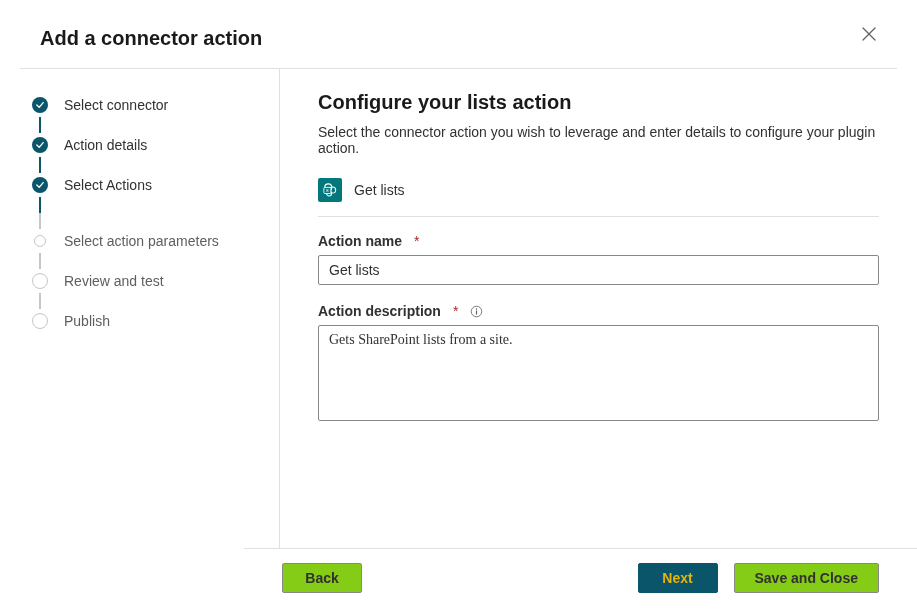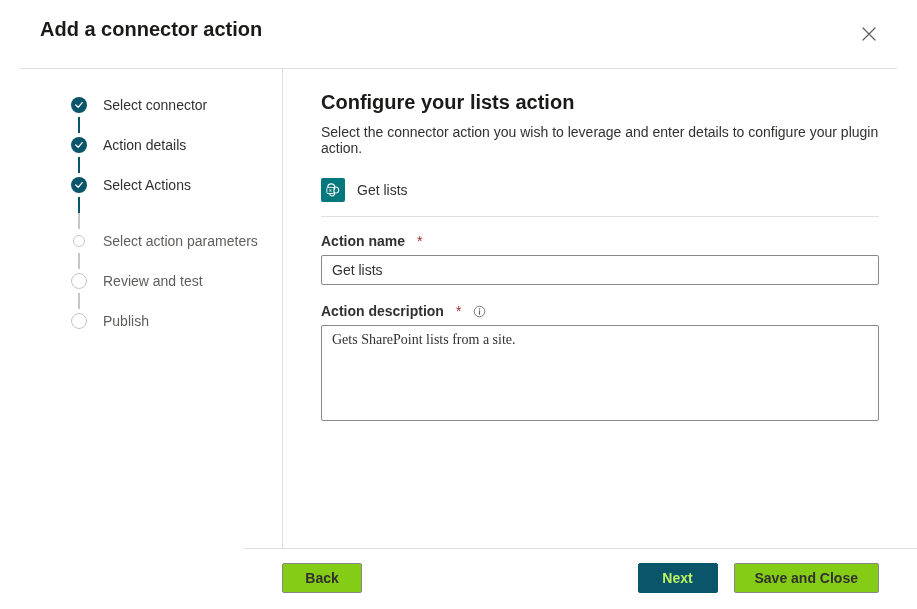--- a/index.html
+++ b/index.html
@@ -1,23 +1,23 @@
 <!DOCTYPE html>
 <html><head>
 <meta charset="utf-8">
 <style>
   * { box-sizing: border-box; }
   html, body { margin: 0; padding: 0; font-family: "Segoe UI", -apple-system, BlinkMacSystemFont, sans-serif; font-size: 14px; color: #323130; background: #fff; }
   .dialog { width: 917px; height: 609px; display: flex; flex-direction: column; }
-  .dialog-header { display: flex; align-items: flex-start; justify-content: space-between; padding: 18px 32px 18px 40px; }
+  .dialog-header { display: flex; align-items: flex-end; justify-content: space-between; padding: 18px 32px 18px 40px; }
   .dialog-title { font-size: 20px; font-weight: 600; color: #1b1a19; }
   .close-btn { width: 32px; height: 32px; display: flex; align-items: center; justify-content: center; background: transparent; border: none; cursor: pointer; color: #605e5c; }
   .header-rule { border: 0; border-top: 1px solid #e1dfdd; margin: 0 20px; }
   .body { flex: 1; display: flex; overflow: hidden; }
-  .sidebar { width: 244px; border-right: 1px solid #e1dfdd; padding: 24px 0 0 32px; margin-left: 39px; }
+  .sidebar { width: 280px; border-right: 1px solid #e1dfdd; padding: 24px 0 0 32px; }
   .step { display: flex; align-items: center; position: relative; height: 24px; }
   .step-connector { height: 16px; width: 2px; background: #0b556a; margin-left: 7px; }
   .step-connector.future { background: #c8c6c4; }
   .step-bullet { width: 16px; height: 16px; border-radius: 50%; display: flex; align-items: center; justify-content: center; flex-shrink: 0; margin-right: 16px; }
   .step-bullet.done { background: #0b556a; }
   .step-bullet.current { background: #fff; border: 4px solid #0b556a; width: 12px; height: 12px; margin-left: 2px; margin-right: 18px; }
   .step-bullet.next { background: #fff; border: 1px solid #c8c6c4; width: 12px; height: 12px; margin-left: 2px; margin-right: 18px; }
   .step-bullet.future { background: #fff; border: 1.5px solid #c8c6c4; }
   .step-label { font-size: 14px; color: #323130; }
   .step.current .step-label { font-weight: 600; }
@@ -39,21 +39,21 @@
   input[type="text"], textarea {
     width: 100%; border: 1px solid #8a8886; border-radius: 2px; padding: 6px 10px;
     font-family: inherit; font-size: 14px; color: #323130; outline: none;
   }
   textarea { resize: none; height: 96px; font-family: Liberation Serif, serif; }
 
   .footer { border-top: 1px solid #e1dfdd; padding: 14px 38px 16px 38px; margin-left: 244px; display: flex; align-items: center; }
   .footer .spacer { flex: 1; }
   .btn { font-family: inherit; font-size: 14px; font-weight: 600; padding: 6px 20px; border-radius: 2px; cursor: pointer; min-width: 80px; }
   .btn-secondary { background: #84cc16; border: 1px solid #8a8886; color: #323130; }
-  .btn-primary { background: #0b556a; border: 1px solid #0b556a; color: #bef264; }
+  .btn-primary { background: #0b556a; border: 1px solid #0b556a; color: #eab308; }
   .footer .btn + .btn { margin-left: 16px; }
 </style>
 </head>
 <body>
 
 <div class="dialog">
 
   <div class="dialog-header">
     <div class="dialog-title">Add a connector action</div>
     <button class="close-btn">

